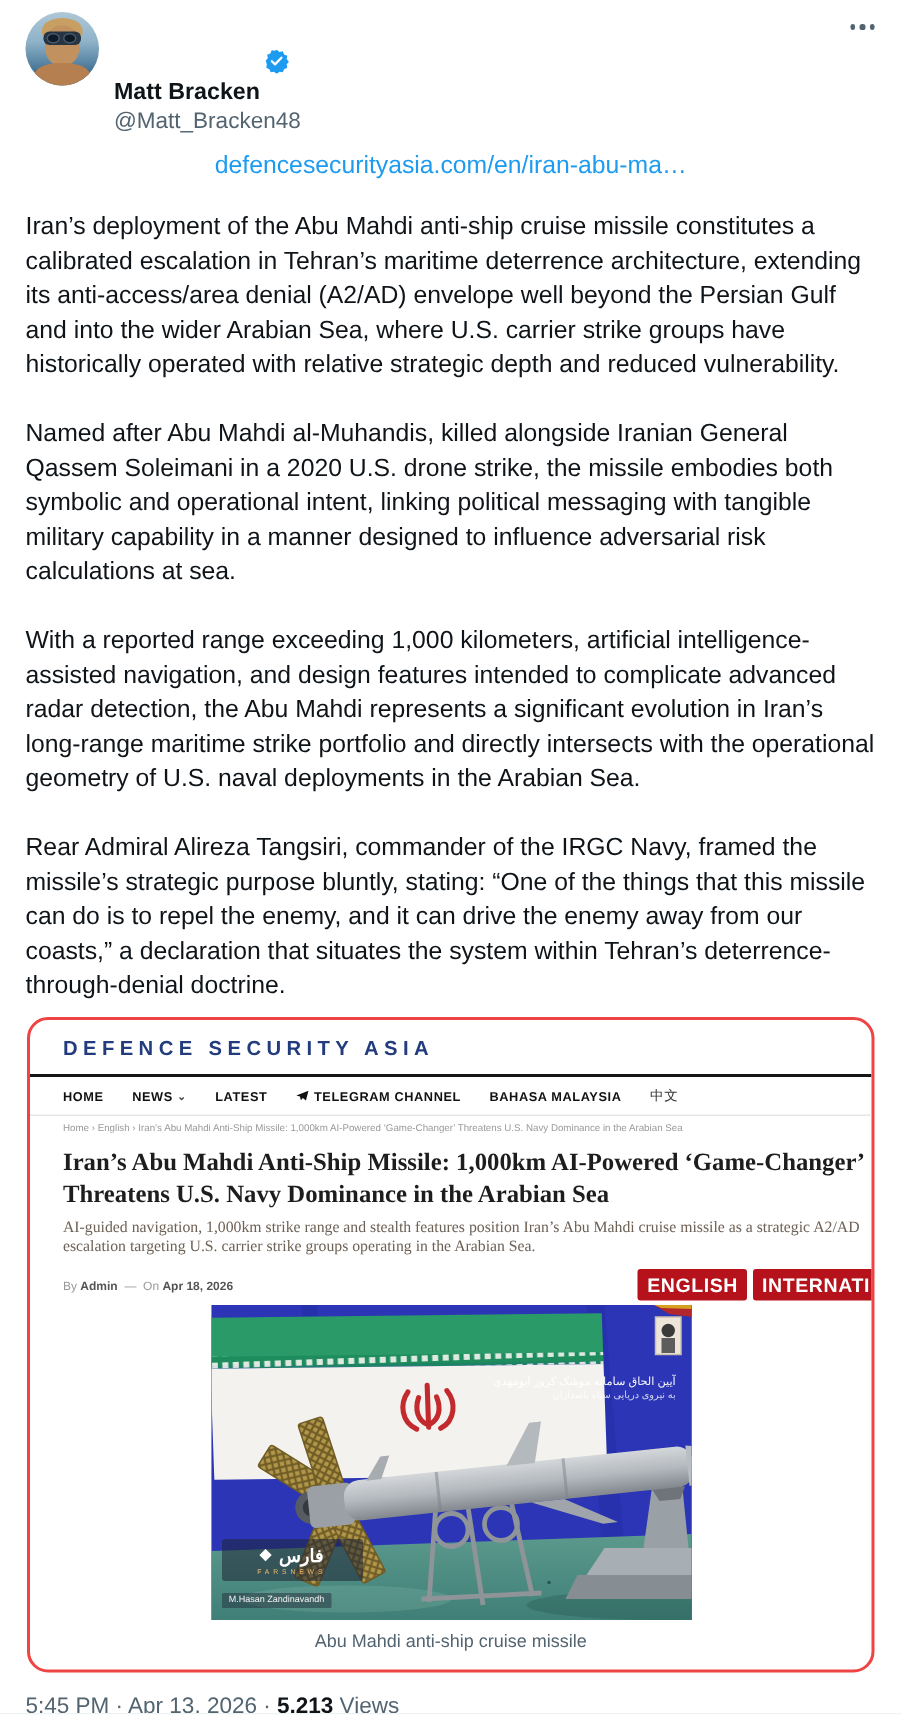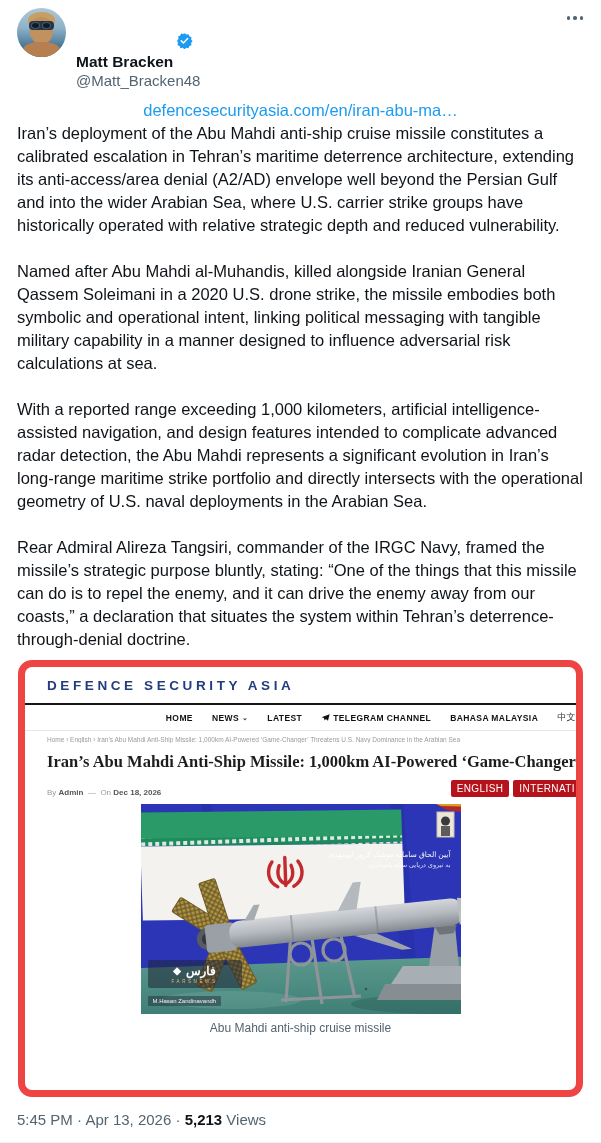--- a/index.html
+++ b/index.html
@@ -22,40 +22,40 @@
   .t-name { font-size:15.5px; font-weight:bold; color:#0f1419;margin-top:43px; }
   .badge { width:17px; height:17px; display:inline-block; }
   .t-handle { font-size:15px; color:#536471; margin-top:1px; }
   .more { margin-left:auto; display:flex; gap:3px; padding:8px 2px; cursor:pointer; }
   .more i { width:3.5px; height:3.5px; border-radius:50%; background:#536471; display:block; }
 
   
   .t-body { padding:10px 17px 0 17px; font-size:16.5px; line-height:23px; }
   .t-link { color:#1d9bf0; text-decoration:none; display:block; cursor:pointer;text-align:center; }
   .t-body p.para { margin-top:23px; white-space:pre-wrap; }
-  .t-body p.para:first-of-type { margin-top:0; }
-
-  
-  .card { margin:9px 17px 0 18px; width:565px; height:437px; border:7px solid #ef4444; border-radius:14px; overflow:hidden; background:#fff; position:relative; cursor:pointer; }
+  .t-body p.para:first-of-type { margin-top:18px; }
+
+  
+  .card { margin:9px 17px 0 18px; width:565px; height:437px; border:2px solid #ef4444; border-radius:14px; overflow:hidden; background:#fff; position:relative; cursor:pointer; }
   .site-logo { margin:11px 0 0 22px; font-size:13.5px; font-weight:800; letter-spacing:3.6px; color:#223c7d; }
   .site-topline { margin-top:10px; border-top:2px solid #161616; }
-  .site-nav { display:flex; align-items:center; gap:19px; height:25px; margin-left:22px; font-size:8.5px; font-weight:bold; letter-spacing:.4px; color:#111;justify-content:flex-end; }
+  .site-nav { display:flex; align-items:center; gap:19px; height:25px; margin-left:22px; font-size:8.5px; font-weight:bold; letter-spacing:.4px; color:#111; }
   .site-nav .navitem { display:flex; align-items:center; gap:3px; white-space:nowrap; }
   .caret { font-size:7px; color:#444; }
   .tg-icon { width:9px; height:9px; }
   .nav-cn { font-weight:normal; font-size:9px; color:#333; }
   .site-navline { border-top:1px solid #e6e6e6; }
   .breadcrumb { margin:5px 0 0 22px; font-size:6.5px; color:#9a9a9a; white-space:nowrap; overflow:hidden; }
   .headline { margin:8px 0 0 22px; font-family:Liberation Serif, serif; font-weight:bold; color:#1d1d1d; font-size:16.5px; line-height:21px; white-space:nowrap; }
   .subhead { margin:7px 0 0 22px; font-family:"Liberation Serif", serif; color:#6d6156; font-size:10.5px; line-height:12.5px; white-space:nowrap; }
   .byline-row { margin:9px 22px 0 22px; position:relative; height:13px; }
   .byline { font-size:8px; color:#9a9a9a; }
   .byline b { color:#555; font-weight:bold; }
   .badges { position:absolute; right:-27px; top:-1px; display:flex; gap:4px; }
-  .pill { background:#b5121b; color:#fff; font-size:10px; font-weight:normal; letter-spacing:.4px; padding:3px 6px; border-radius:2px; white-space:nowrap; }
+  .pill { background:#b5121b; color:#fff; font-size:13px; font-weight:bold; letter-spacing:.4px; padding:3px 6px; border-radius:2px; white-space:nowrap; }
 
   
   .photo { position:relative; width:320px; height:210px; margin:10px auto 0 auto; overflow:hidden; background:#2b35b5; }
   .photo svg.scene { position:absolute; inset:0; }
   .banner-text { position:absolute; right:10px; top:46px; width:140px; text-align:right; color:#fff; font-size:7.5px; line-height:10px; opacity:.95; }
   .banner-text .b2 { font-size:6.5px; opacity:.85; }
   .wm { position:absolute; left:7px; bottom:26px; width:94px; height:28px; background:rgba(30,36,54,.55); border-radius:2px; display:flex; flex-direction:column; align-items:center; justify-content:center; }
   .wm-row { display:flex; align-items:center; gap:5px; color:#fff; font-weight:bold; font-size:12px; line-height:12px; }
   .wm-diamond { font-size:10px; color:#fff; }
   .wm-sub { font-size:4.5px; letter-spacing:2.6px; color:#f0b96a; margin-top:2px; }
@@ -134,28 +134,33 @@
       <span class="navitem nav-cn">
           <span>中文</span>
         </span>
     </div>
     <div class="site-navline"></div>
 
     <div class="breadcrumb">Home  ›  English  ›  Iran’s Abu Mahdi Anti-Ship Missile: 1,000km AI-Powered ‘Game-Changer’ Threatens U.S. Navy Dominance in the Arabian Sea</div>
 
     <div class="headline">
       <div>Iran’s Abu Mahdi Anti-Ship Missile: 1,000km AI-Powered ‘Game-Changer’</div>
-    </div>
-
+      <div>Threatens U.S. Navy Dominance in the Arabian Sea</div>
+    </div>
+
+    <div class="subhead">
+      <div>AI-guided navigation, 1,000km strike range and stealth features position Iran’s Abu Mahdi cruise missile as a strategic A2/AD</div>
+      <div>escalation targeting U.S. carrier strike groups operating in the Arabian Sea.</div>
+    </div>
 
     <div class="byline-row">
       <span class="byline">
         <span>By</span> <b>Admin</b>
         &nbsp;<span>—</span>&nbsp;
-        <span>On</span> <b>Dec 18, 2026</b>
+        <span>On</span> <b>Apr 18, 2026</b>
       </span>
       <span class="badges">
         <span class="pill">ENGLISH</span>
         <span class="pill">INTERNATI</span>
       </span>
     </div>
 
     <div class="photo">
       <svg class="scene" viewBox="0 0 398 210" width="398" height="210">
         <defs>

